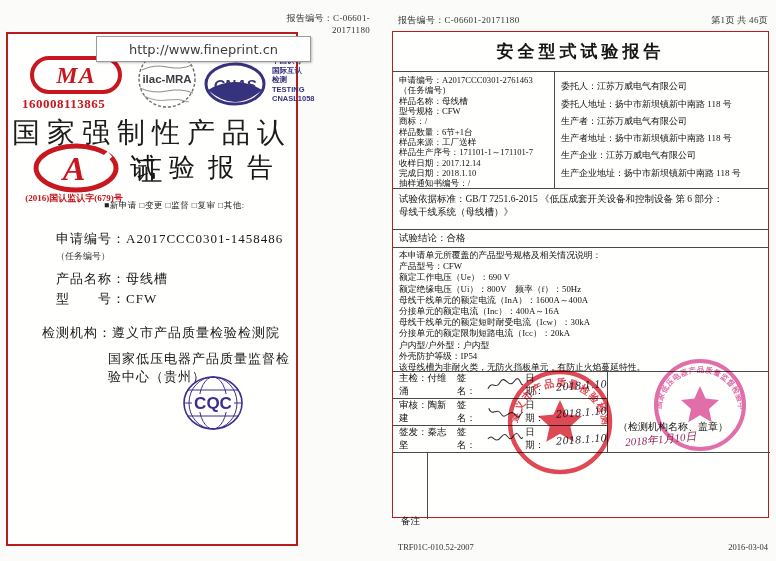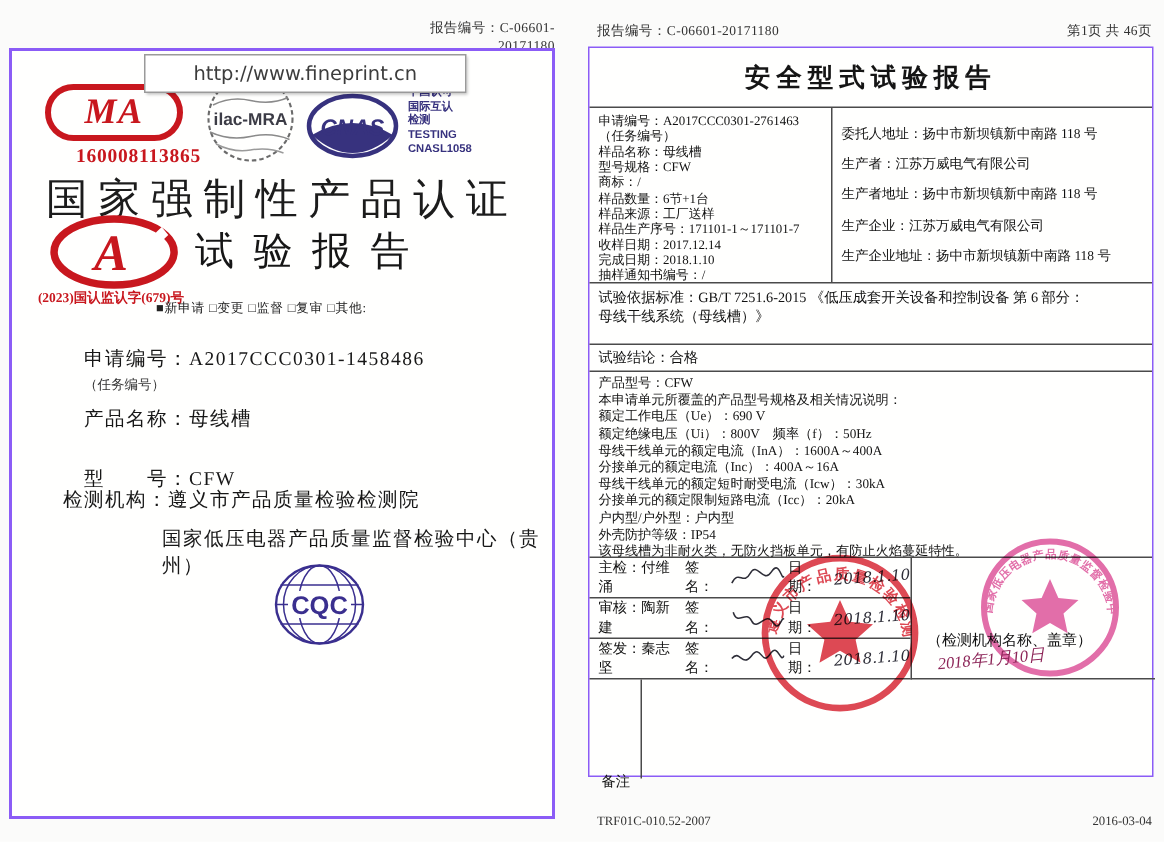--- a/index.html
+++ b/index.html
@@ -5,33 +5,33 @@
   * { margin:0; padding:0; box-sizing:border-box; }
   html,body { width:776px; height:561px; }
   body {
     position:relative;
     background:#fbfbfa;
     font-family:"Liberation Serif","DejaVu Serif",serif;
     color:#2b2b2b;
     overflow:hidden;
   }
   .abs { position:absolute; }
-  .page { background:#fffffe; border:2px solid #8b5cf6; }
+  .page { background:#fffffe; border:2px solid #b91c1c; }
   .small-header { font-size:9px; color:#333; letter-spacing:.3px; }
 
   
-  #left-page { left:6px; top:32px; width:364px; height:514px; }
+  #left-page { left:6px; top:32px; width:292px; height:514px; }
   .cma-box {
     left:22px; top:22px; width:92px; height:38px;
     border:4px solid #c8171e; border-radius:19px;
     display:flex; align-items:center; justify-content:center;
     color:#c8171e; font-weight:bold; font-size:24px; font-style:italic;
     letter-spacing:1px;
   }
-  .cma-number { left:14px; top:62px; width:112px; text-align:right;
+  .cma-number { left:14px; top:62px; width:112px; text-align:left;
     color:#c8171e; font-weight:bold; font-size:13px; letter-spacing:.5px;
     font-family:"Liberation Serif",serif; }
   .cnas-text { left:264px; top:22px; width:80px;
     font-family:"Liberation Sans","DejaVu Sans",sans-serif;
     font-size:7.5px; font-weight:bold; color:#37327e; line-height:9.5px; }
   .cert-title { left:0; top:80px; width:100%; text-align:center;
     font-size:28px; letter-spacing:7px; color:#1c1c1c; }
   .cal-caption { left:2px; top:158px; width:128px; text-align:center;
     color:#c8171e; font-weight:bold; font-size:9px; }
   .report-title { left:122px; top:116px; font-size:26px; letter-spacing:13px; color:#161616; }
@@ -129,34 +129,34 @@
 
   <div class="abs cert-title">国家强制性产品认证</div>
 
   <div class="abs" style="left:24px; top:108px;">
     <svg width="88" height="52" viewBox="0 0 88 52">
       <path d="M44,4 a40,22 0 1 0 0.1,0 z" fill="none" stroke="#c8171e" stroke-width="5"></path>
       <path d="M70,26 a26,22 0 0 1 8,-14" fill="none" stroke="#ffffff" stroke-width="7"></path>
       <text x="42" y="38" text-anchor="middle" font-family="Liberation Serif,serif" font-size="34" font-weight="bold" font-style="italic" fill="#c8171e">A</text>
     </svg>
   </div>
-  <div class="abs cal-caption">(2023)国认监认字(679)号</div>
+  <div class="abs cal-caption">(2016)国认监认字(679)号</div>
 
   <div class="abs report-title">试验报告</div>
 
   <div class="abs checkbox-line">■新申请  □变更  □监督  □复审  □其他:</div>
 
   <div class="abs fieldline" style="left:48px; top:196px;">
     <span>申请编号：</span><span>A2017CCC0301-1458486</span>
   </div>
   <div class="abs tasknote" style="left:48px; top:216px;">（任务编号）</div>
   <div class="abs fieldline" style="left:48px; top:236px;">
     <span>产品名称：</span><span>母线槽</span>
   </div>
-  <div class="abs fieldline" style="left:48px; top:276px;">
+  <div class="abs fieldline" style="left:48px; top:256px;">
     <span>型　　号：</span><span>CFW</span>
   </div>
   <div class="abs fieldline" style="left:34px; top:290px;">
     <span>检测机构：</span><span>遵义市产品质量检验检测院</span>
   </div>
   <div class="abs fieldline" style="left:100px; top:316px;">国家低压电器产品质量监督检验中心（贵州）</div>
 
   <div class="abs" style="left:172px; top:338px;">
     <svg width="66" height="62" viewBox="0 0 66 62">
       <ellipse cx="33" cy="31" rx="29" ry="26" fill="none" stroke="#3a2f8f" stroke-width="1.6"></ellipse>
@@ -191,38 +191,39 @@
       <div>型号规格：CFW</div>
       <div>商标：/</div>
       <div>样品数量：6节+1台</div>
       <div>样品来源：工厂送样</div>
       <div>样品生产序号：171101-1～171101-7</div>
       <div>收样日期：2017.12.14</div>
       <div>完成日期：2018.1.10</div>
       <div>抽样通知书编号：/</div>
     </div>
     <div class="info-right">
+      <div>委托人：江苏万威电气有限公司</div>
       <div>委托人地址：扬中市新坝镇新中南路 118 号</div>
       <div>生产者：江苏万威电气有限公司</div>
       <div>生产者地址：扬中市新坝镇新中南路 118 号</div>
       <div>生产企业：江苏万威电气有限公司</div>
       <div>生产企业地址：扬中市新坝镇新中南路 118 号</div>
     </div>
   </div>
 
   <div id="rp-standard" class="rp-row">
     <div>试验依据标准：GB/T 7251.6-2015 《低压成套开关设备和控制设备 第 6 部分：</div>
     <div>母线干线系统（母线槽）》</div>
   </div>
 
   <div id="rp-conclusion" class="rp-row">试验结论：合格</div>
 
   <div id="rp-coverage" class="rp-row">
+    <div>本申请单元所覆盖的产品型号规格及相关情况说明：</div>
     <div>产品型号：CFW</div>
-    <div>本申请单元所覆盖的产品型号规格及相关情况说明：</div>
     <div>额定工作电压（Ue）：690 V</div>
     <div>额定绝缘电压（Ui）：800V　频率（f）：50Hz</div>
     <div>母线干线单元的额定电流（InA）：1600A～400A</div>
     <div>分接单元的额定电流（Inc）：400A～16A</div>
     <div>母线干线单元的额定短时耐受电流（Icw）：30kA</div>
     <div>分接单元的额定限制短路电流（Icc）：20kA</div>
     <div>户内型/户外型：户内型</div>
     <div>外壳防护等级：IP54</div>
     <div>该母线槽为非耐火类，无防火挡板单元，有防止火焰蔓延特性。</div>
   </div>

